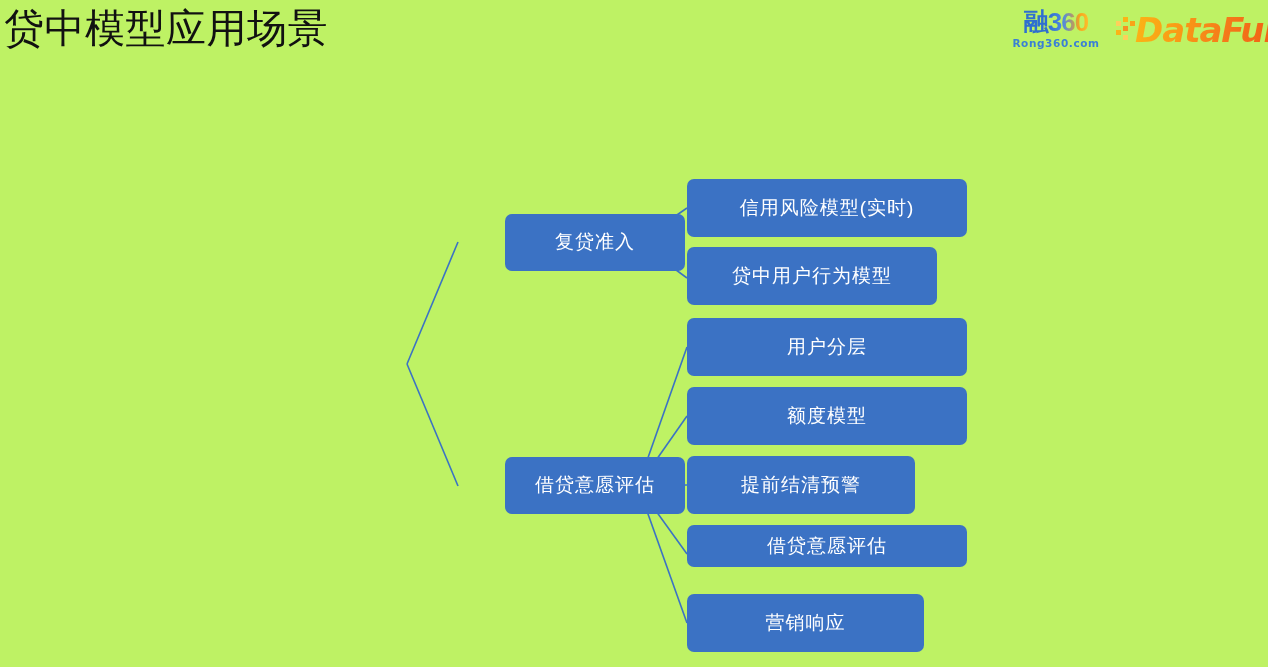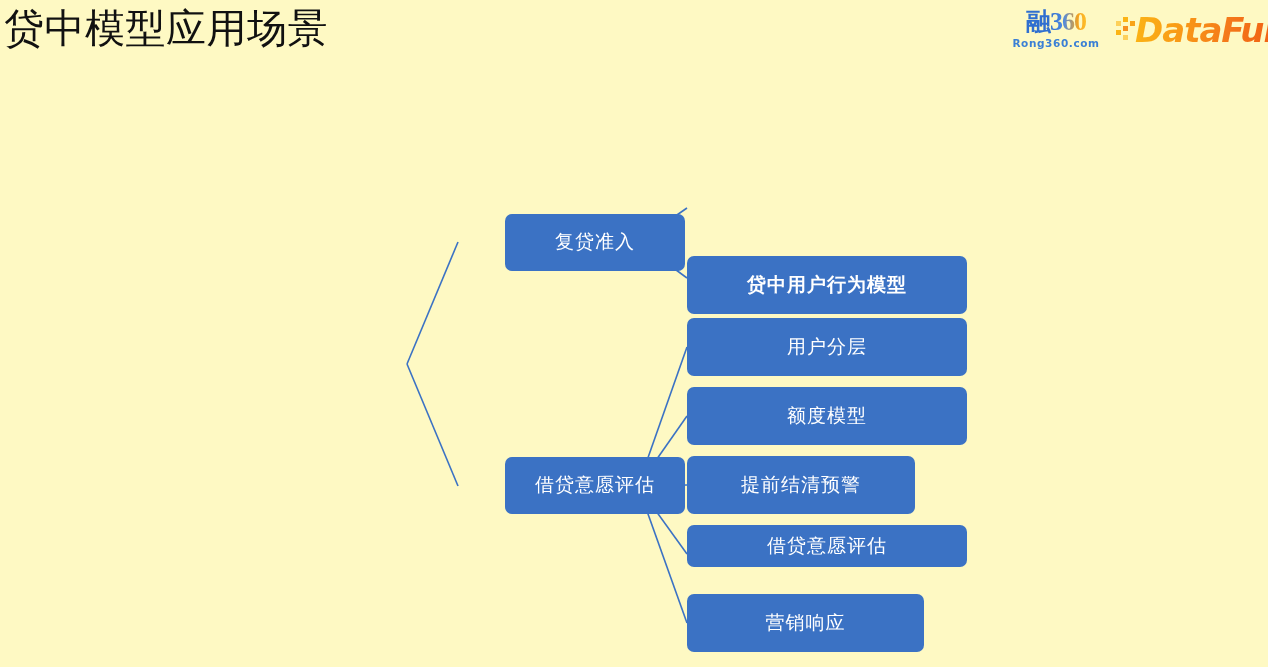--- a/index.html
+++ b/index.html
@@ -10,21 +10,21 @@
   }
   body {
     font-family: "Liberation Sans", "DejaVu Sans", sans-serif;
     color: #000000;
   }
   #slide {
     position: relative;
     width: 1268px;
     height: 667px;
     overflow: hidden;
-    background: #fef9c3;
+    background: #bef264;
   }
 
   
   #page-title {
     position: absolute;
     left: 4px;
     top: 2px;
     font-size: 40px;
     line-height: 52px;
     letter-spacing: 0.5px;
@@ -67,21 +67,21 @@
     font-family: "DejaVu Sans", "Liberation Sans", sans-serif;
   }
   .rong-num {
     font-size: 26px;
     font-weight: 700;
     letter-spacing: -1px;
     background: linear-gradient(90deg, #2f6fd0 0%, #4f8ae0 38%, #f6a31c 78%, #fdbe2c 100%);
     -webkit-background-clip: text;
     background-clip: text;
     color: transparent;
-    font-family: Liberation Serif, serif;
+    font-family: Liberation Sans, sans-serif;
   }
   .rong-sub {
     font-size: 10.5px;
     font-weight: 700;
     color: #3a7fd5;
     letter-spacing: 0.6px;
     line-height: 14px;
     font-family: "DejaVu Sans", "Liberation Sans", sans-serif;
   }
 
@@ -217,22 +217,23 @@
         <path d="M638,486 L687,554"></path>
         <path d="M638,486 L687,623"></path>
       </g>
     </svg>
 
 
     <div class="node branch" style="left:458px; top:214px; width:180px; height:57px;">复贷准入</div>
 
     <div class="node branch" style="left:458px; top:457px; width:180px; height:57px;">借贷意愿评估</div>
 
-
-    <div class="node leaf" style="left:687px; top:256px; width:280px; height:58px;font-weight:bold;">贷中用户行为模型</div>
+    <div class="node leaf" style="left:687px; top:179px; width:280px; height:58px;">信用风险模型(实时)</div>
+
+    <div class="node leaf" style="left:687px; top:247px; width:250px; height:58px;">贷中用户行为模型</div>
 
     <div class="node leaf" style="left:687px; top:387px; width:280px; height:58px;">额度模型</div>
 
     <div class="node leaf" style="left:687px; top:318px; width:280px; height:58px;">用户分层</div>
 
     <div class="node leaf" style="left:687px; top:456px; width:228px; height:58px;">提前结清预警</div>
 
     <div class="node leaf" style="left:687px; top:525px; width:280px; height:42px;">借贷意愿评估</div>
 
     <div class="node leaf" style="left:687px; top:594px; width:237px; height:58px;">营销响应</div>

